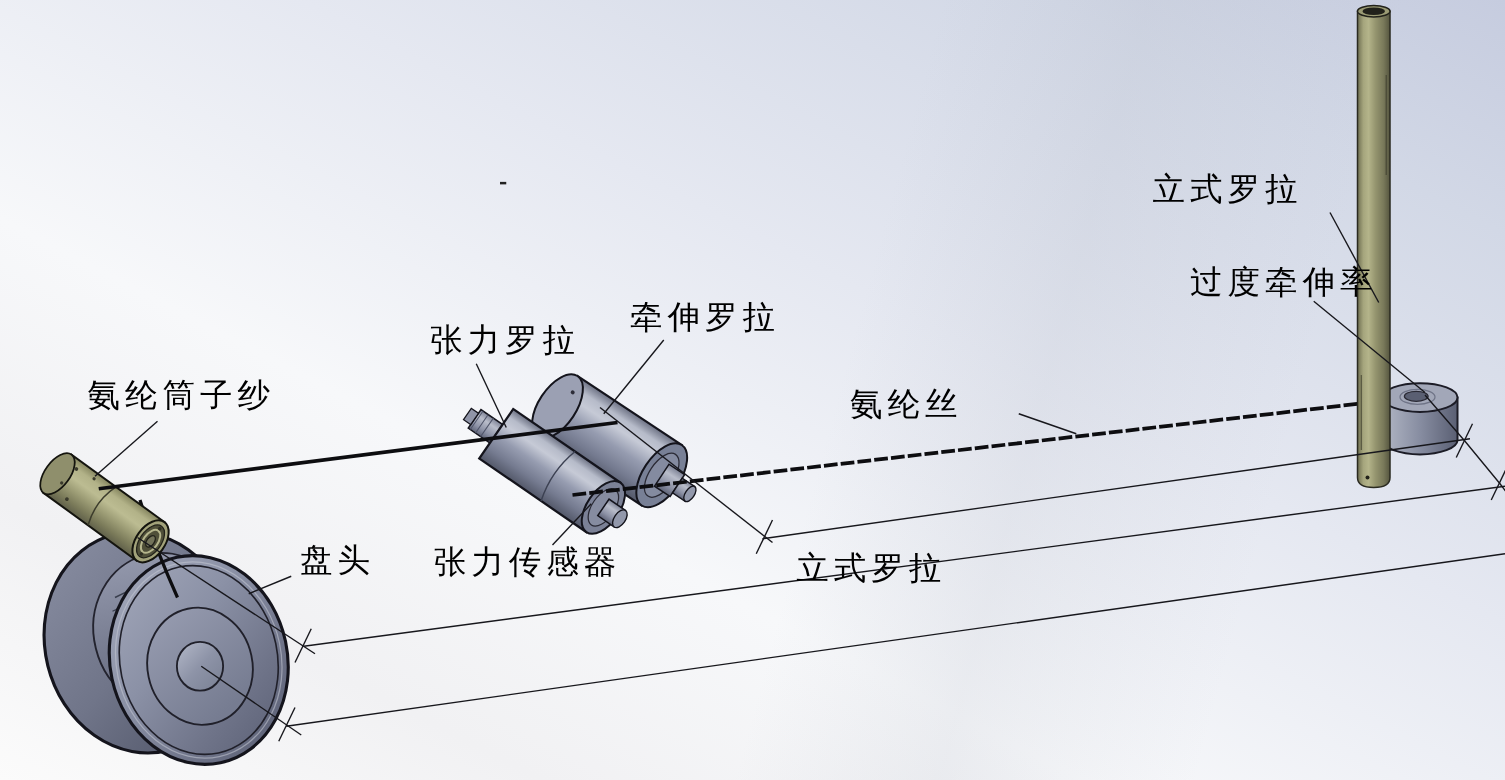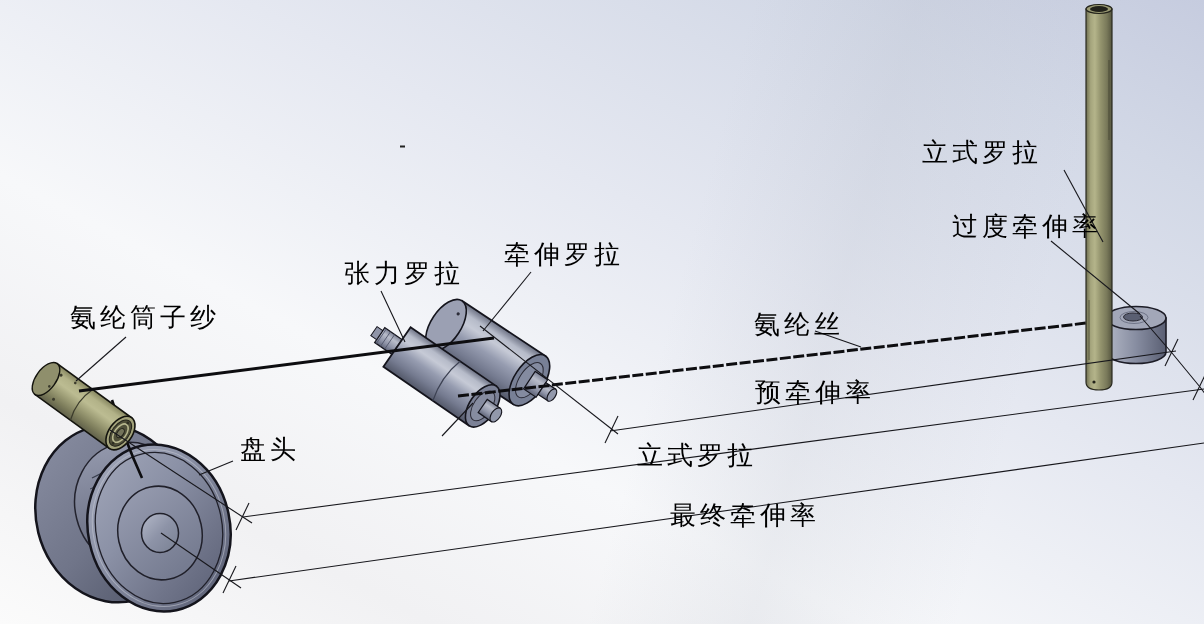--- a/index.html
+++ b/index.html
@@ -183,20 +183,19 @@
     <line x1="618" y1="416" x2="605" y2="443"></line>
     <line x1="1178" y1="339" x2="1165" y2="366"></line>
     <line x1="1206" y1="373" x2="1193" y2="400"></line>
   </g>
 </svg>
 
 <div class="lbl" style="left:70px;top:303px">氨纶筒子纱</div>
 <div class="lbl" style="left:240px;top:435px">盘头</div>
 <div class="lbl" style="left:504px;top:240px">牵伸罗拉</div>
 <div class="lbl" style="left:344px;top:259px">张力罗拉</div>
-<div class="lbl" style="left:754px;top:310px">氨纶丝</div>
-<div class="lbl" style="left:755px;top:378px">预牵伸率</div>
+<div class="lbl" style="left:347px;top:436px">张力传感器</div>
+<div class="lbl" style="left:680px;top:310px">氨纶丝</div>
 <div class="lbl" style="left:637px;top:441px">立式罗拉</div>
-<div class="lbl" style="left:670px;top:501px">最终牵伸率</div>
 <div class="lbl" style="left:922px;top:138px">立式罗拉</div>
 <div class="lbl" style="left:952px;top:212px">过度牵伸率</div>
 
 </div>
 
 </body></html>

